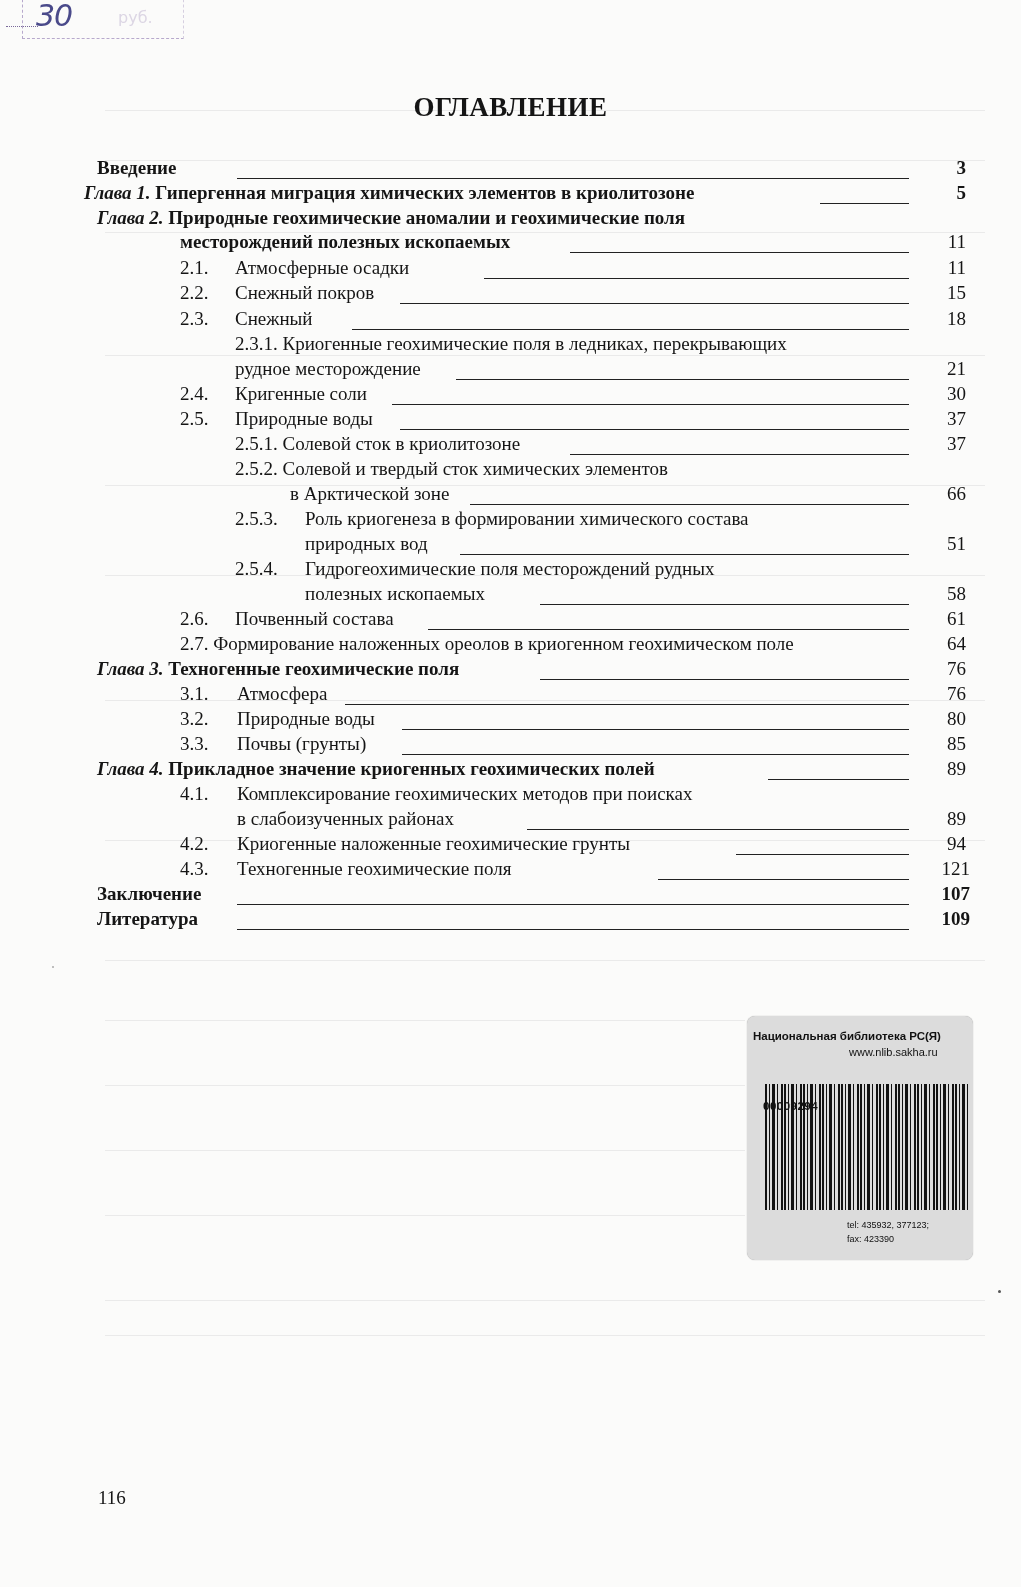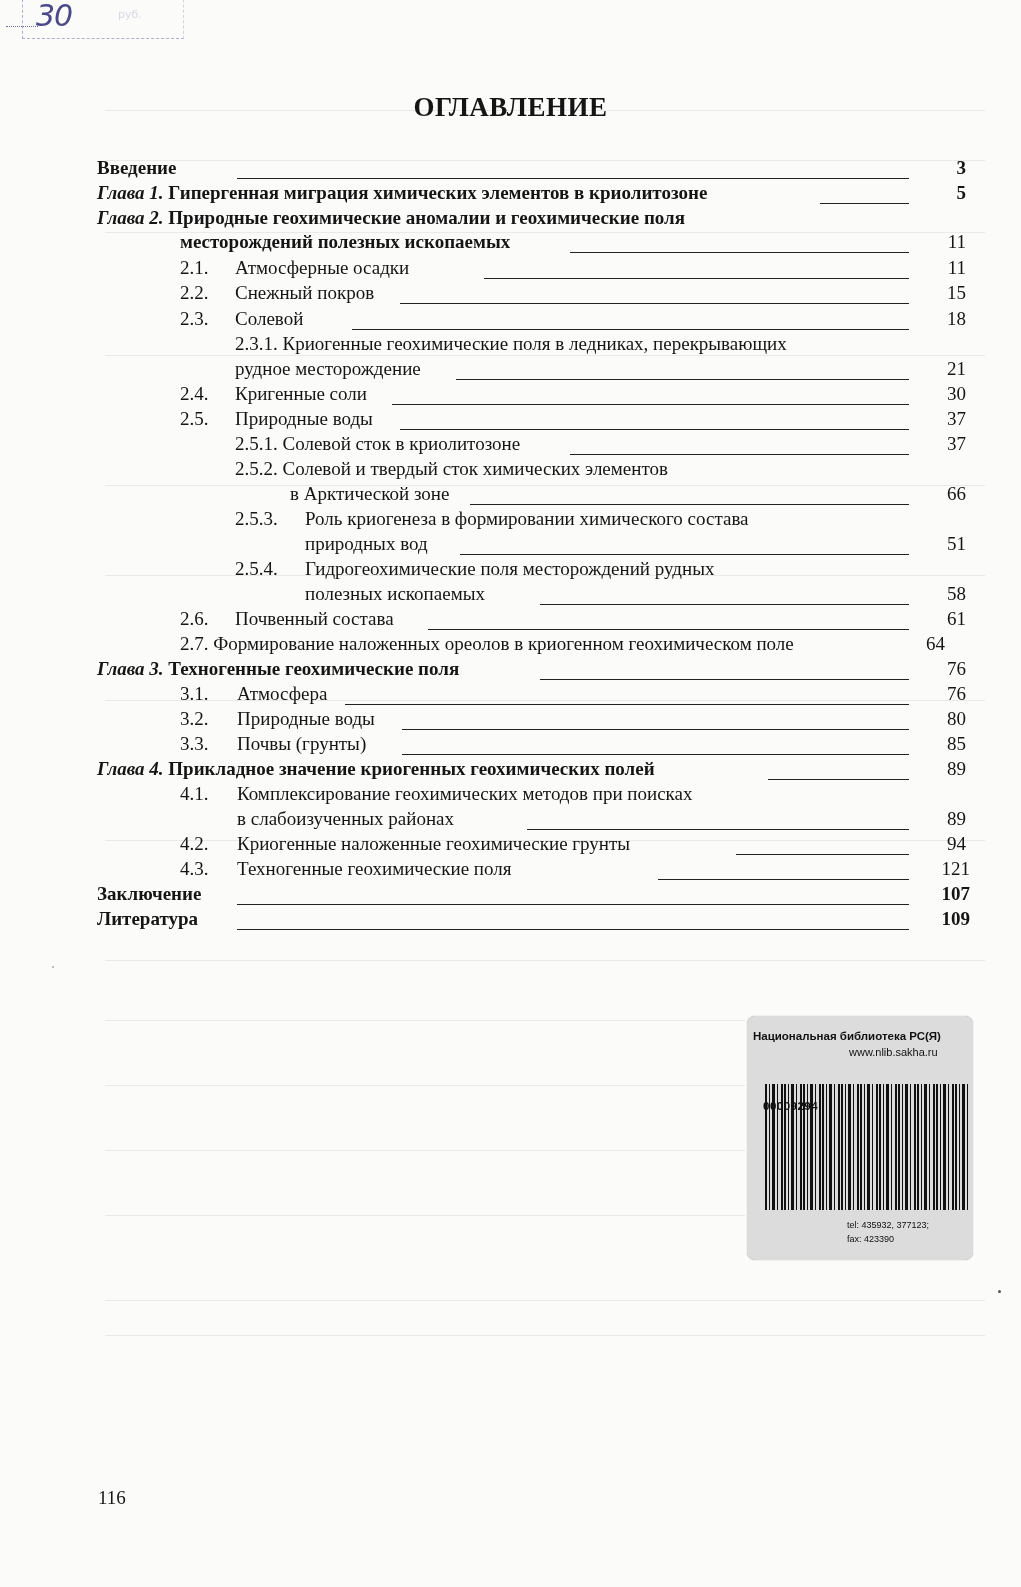--- a/index.html
+++ b/index.html
@@ -25,21 +25,21 @@
     font-size: 30px; color: #4a4a8a;
     letter-spacing: -1px;
   }
   .stamp-dots {
     position: absolute; left: 6px; top: 26px;
     width: 32px; border-bottom: 1px dotted #7a6a9a;
   }
   .stamp-faint {
     position: absolute; left: 118px; top: 8px;
     font-family: "DejaVu Sans", sans-serif;
-    font-size: 11px; color: #dcd6e4; text-align: right;
+    font-size: 16px; color: #dcd6e4; text-align: right;
   }
   .title {
     position: absolute; left: 0; right: 0; top: 92px;
     text-align: center;
     font-size: 27px; font-weight: bold;
     letter-spacing: 0.5px;
   }
   .toc { position: absolute; left: 0; top: 0; width: 100%; }
   .row {
     position: absolute; height: 24px;
@@ -131,21 +131,21 @@
 <div class="title">ОГЛАВЛЕНИЕ</div>
 
 <div class="toc">
 
   <div class="row bold" style="left:97px;top:156px">
     <span>Введение</span>
   </div>
   <div class="leader" style="left:237px;top:178px;width:672px"></div>
   <div class="page bold" style="left:906px;top:156px">3</div>
 
-  <div class="row bold" style="left:97px;top:181px">
+  <div class="row bold" style="left:84px;top:181px">
     <span class="ital">Глава 1.</span>
     <span>Гипергенная миграция химических элементов в криолитозоне</span>
   </div>
   <div class="leader" style="left:820px;top:203px;width:89px"></div>
   <div class="page bold" style="left:906px;top:181px">5</div>
 
   <div class="row bold" style="left:97px;top:206px">
     <span class="ital">Глава 2.</span>
     <span>Природные геохимические аномалии и геохимические поля</span>
   </div>
@@ -161,21 +161,21 @@
   <div class="leader" style="left:484px;top:278px;width:425px"></div>
   <div class="page" style="left:906px;top:256px">11</div>
 
   <div class="row" style="left:180px;top:281px">
     <span class="num" style="width:55px">2.2.</span><span>Снежный покров</span>
   </div>
   <div class="leader" style="left:400px;top:303px;width:509px"></div>
   <div class="page" style="left:906px;top:281px">15</div>
 
   <div class="row" style="left:180px;top:307px">
-    <span class="num" style="width:55px">2.3.</span><span>Солевой</span>
+    <span class="num" style="width:55px">2.3.</span><span>Снежный</span>
   </div>
   <div class="leader" style="left:352px;top:329px;width:557px"></div>
   <div class="page" style="left:906px;top:307px">18</div>
 
   <div class="row" style="left:235px;top:332px">
     <span>2.3.1.</span>
     <span>Криогенные геохимические поля в ледниках, перекрывающих</span>
   </div>
   <div class="row" style="left:235px;top:357px">
     <span>рудное месторождение</span>
@@ -233,21 +233,21 @@
   <div class="row" style="left:180px;top:607px">
     <span class="num" style="width:55px">2.6.</span><span>Почвенный состава</span>
   </div>
   <div class="leader" style="left:428px;top:629px;width:481px"></div>
   <div class="page" style="left:906px;top:607px">61</div>
 
   <div class="row" style="left:180px;top:632px">
     <span>2.7.</span>
     <span>Формирование наложенных ореолов в криогенном геохимическом поле</span>
   </div>
-  <div class="page" style="left:885px;top:632px">64</div>
+  <div class="page" style="left:906px;top:632px">64</div>
 
   <div class="row bold" style="left:97px;top:657px">
     <span class="ital">Глава 3.</span>
     <span>Техногенные геохимические поля</span>
   </div>
   <div class="leader" style="left:540px;top:679px;width:369px"></div>
   <div class="page" style="left:906px;top:657px">76</div>
 
   <div class="row" style="left:180px;top:682px">
     <span class="num" style="width:57px">3.1.</span><span>Атмосфера</span>

